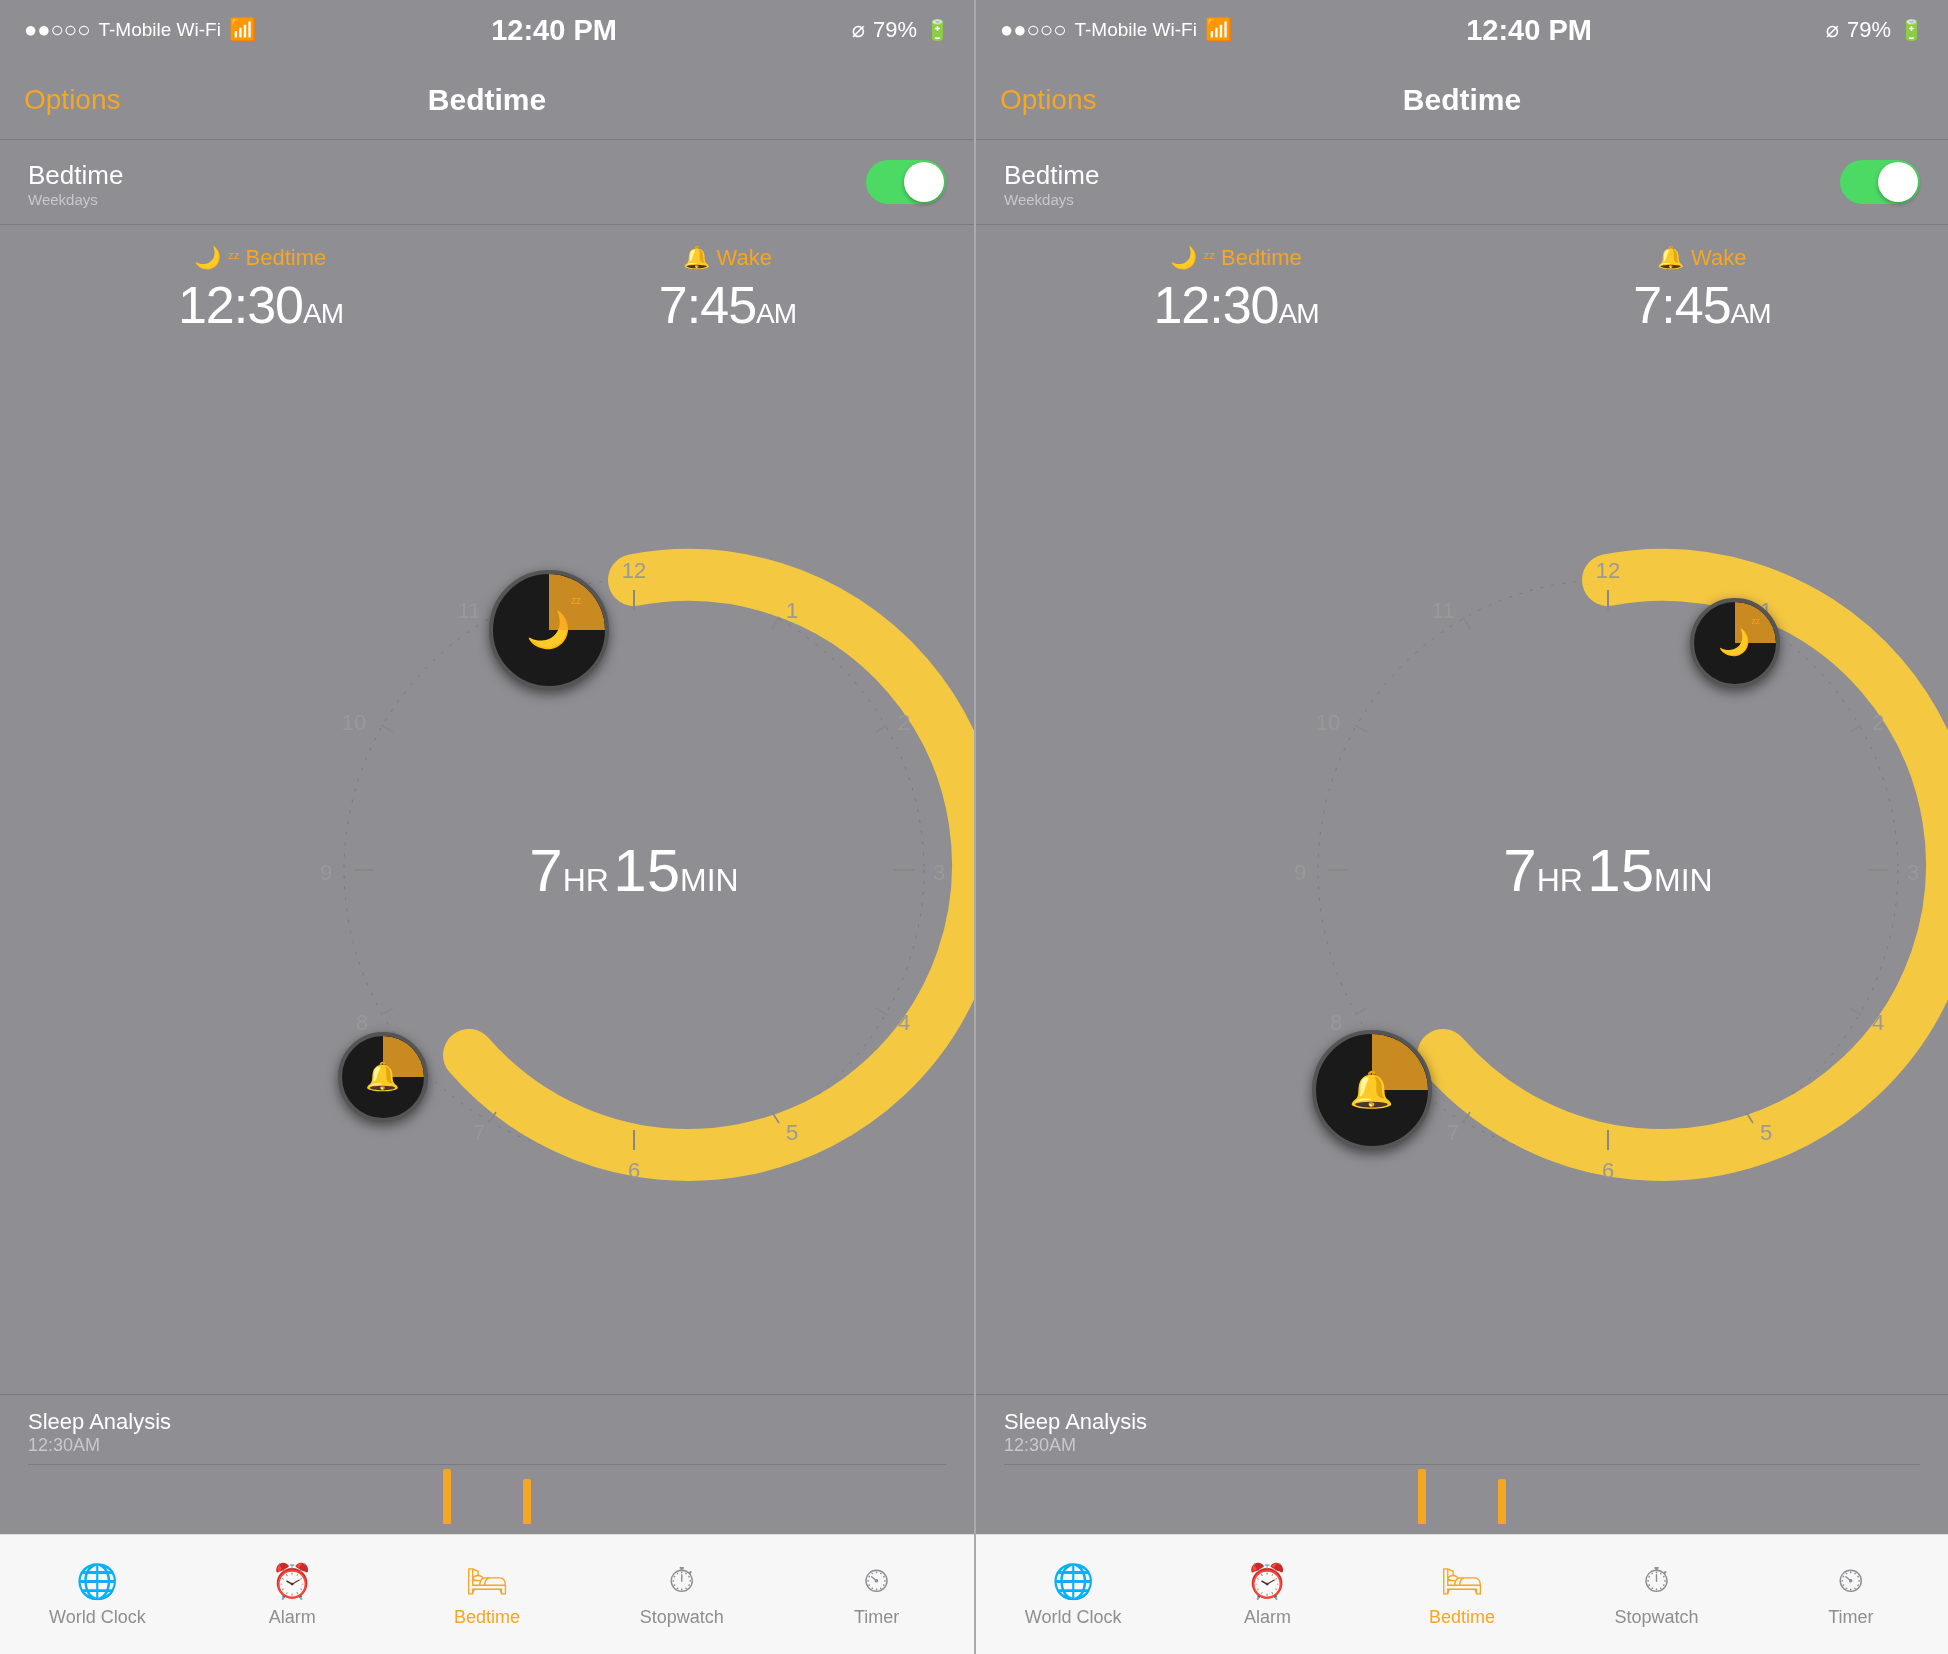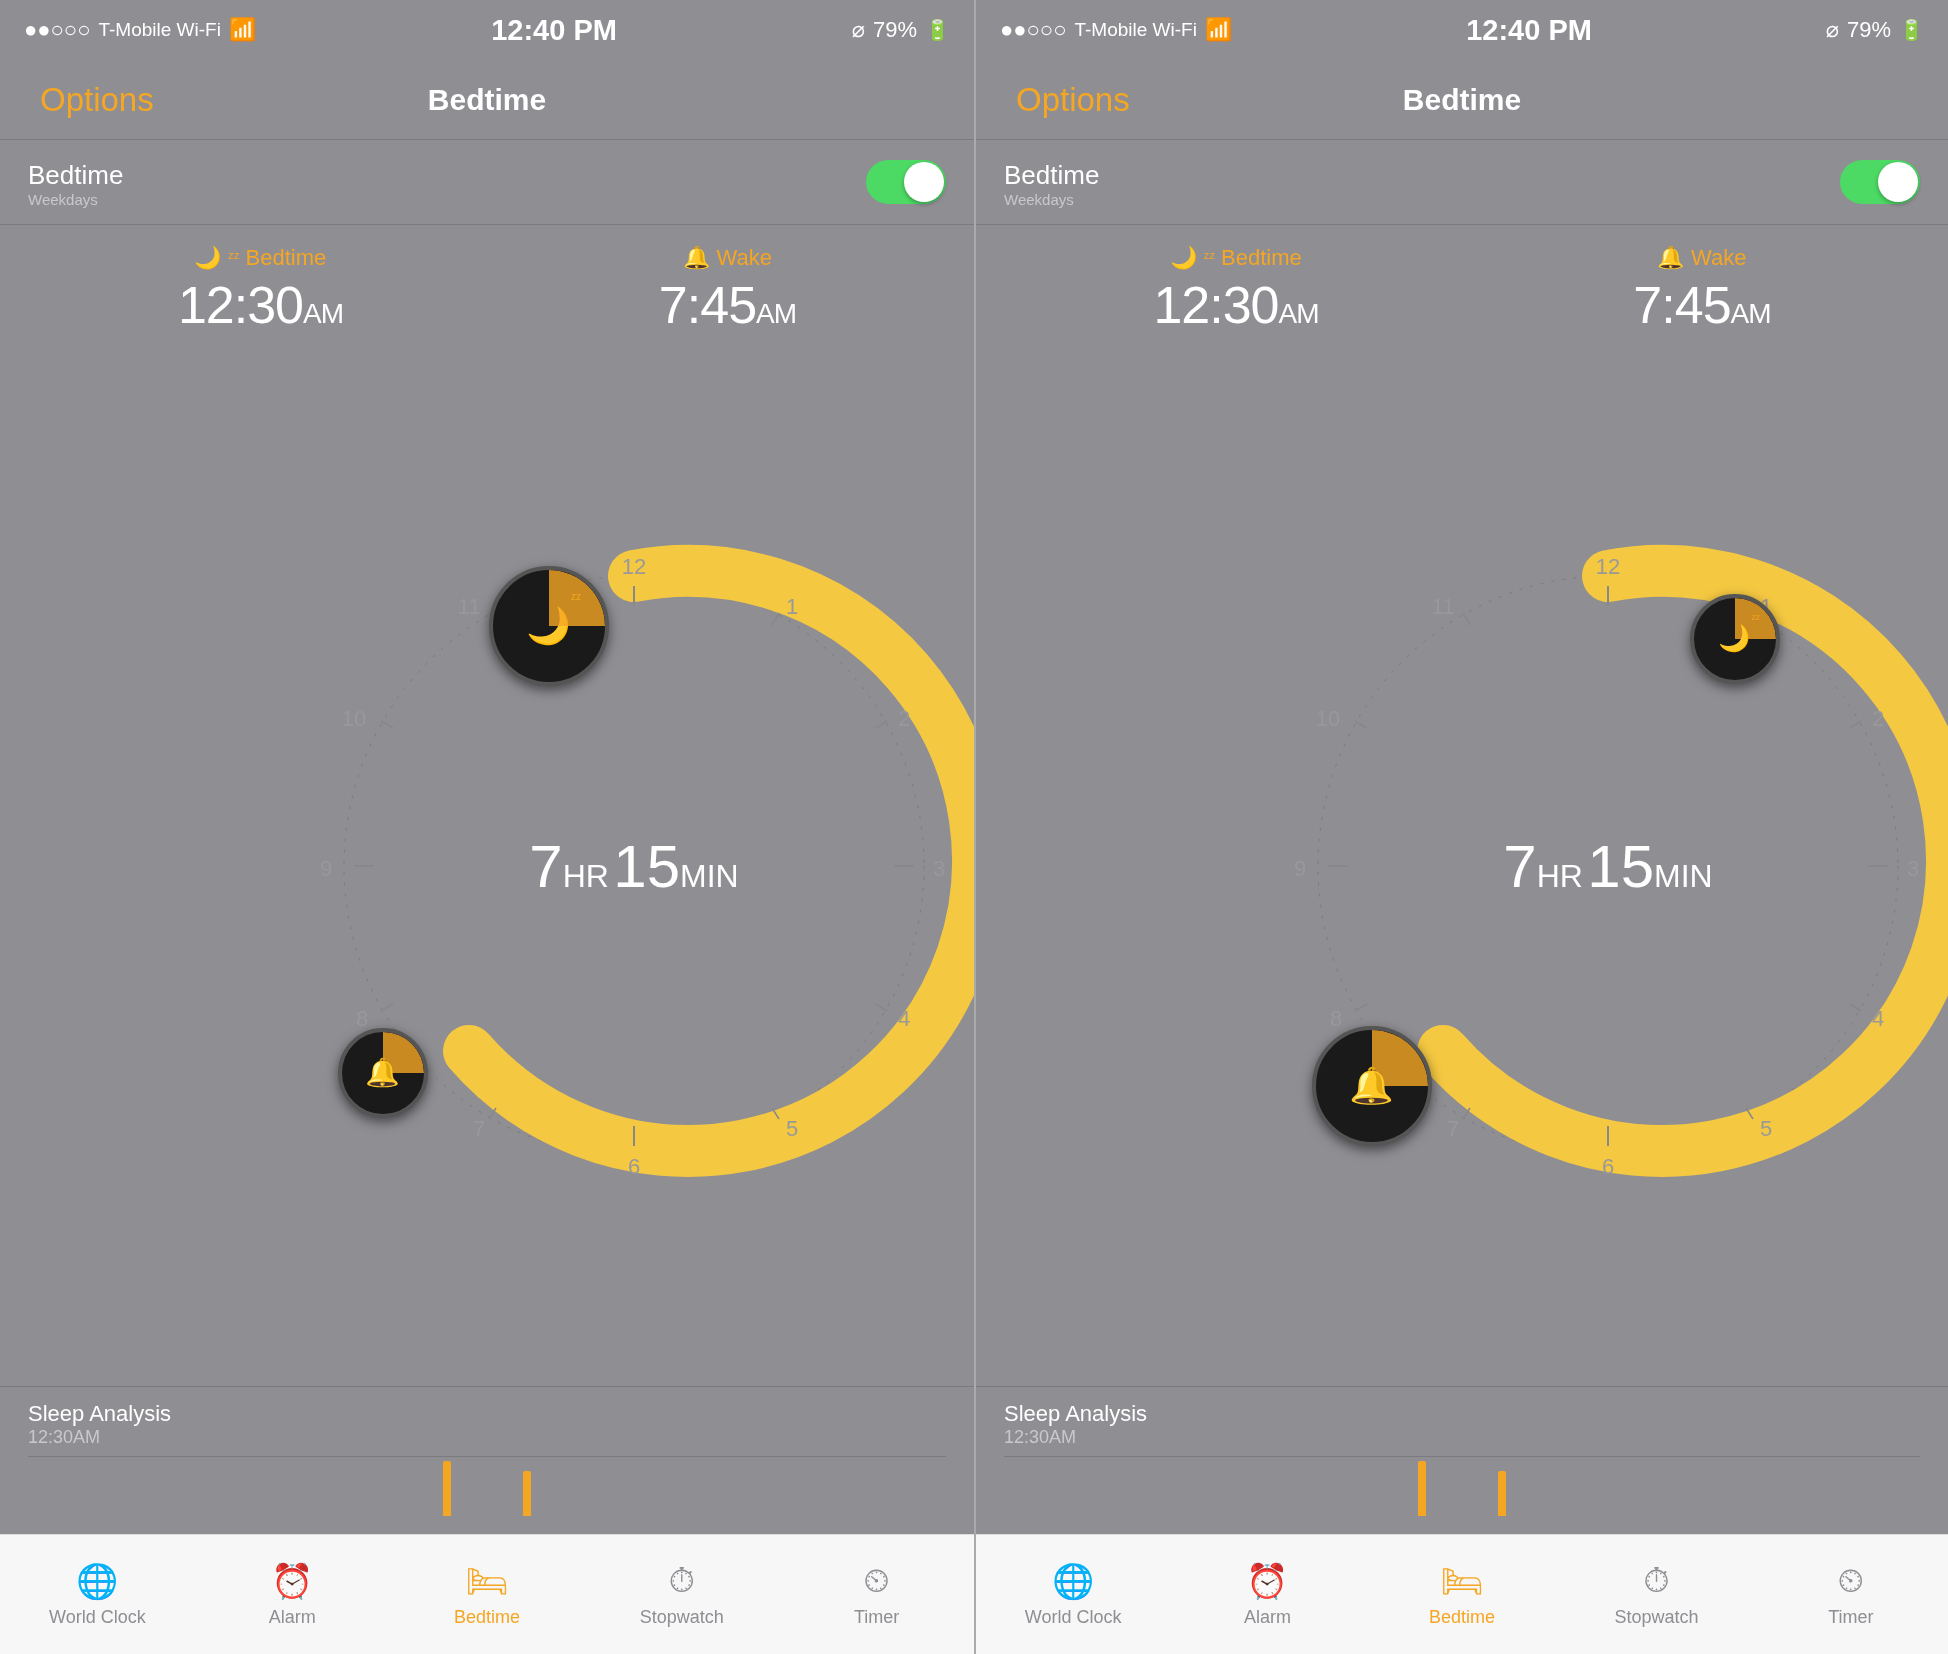--- a/index.html
+++ b/index.html
@@ -63,22 +63,22 @@
       background: #8e8e93;
       display: flex;
       align-items: center;
       justify-content: center;
       position: relative;
       border-bottom: 1px solid #7a7a7f;
       flex-shrink: 0;
     }
     .nav-options {
       position: absolute;
-      left: 40px;
-      font-size: 33px;
+      left: 24px;
+      font-size: 28px;
       color: #f5a623;
       font-weight: 400;
     }
     .nav-title {
       font-size: 30px;
       color: #fff;
       font-weight: 700;
     }
 
     
@@ -231,21 +231,21 @@
       display: flex;
       align-items: center;
       justify-content: center;
       box-shadow: 0 4px 12px rgba(0,0,0,0.5);
       z-index: 10;
     }
 
     
     .sleep-analysis {
       background: #8e8e93;
-      padding: 14px 28px 16px;
+      padding: 14px 28px 8px;
       border-top: 1px solid #7a7a7f;
       flex-shrink: 0;
     }
     .sleep-analysis-title {
       font-size: 22px;
       color: #fff;
       font-weight: 500;
     }
     .sleep-analysis-time {
       font-size: 18px;

